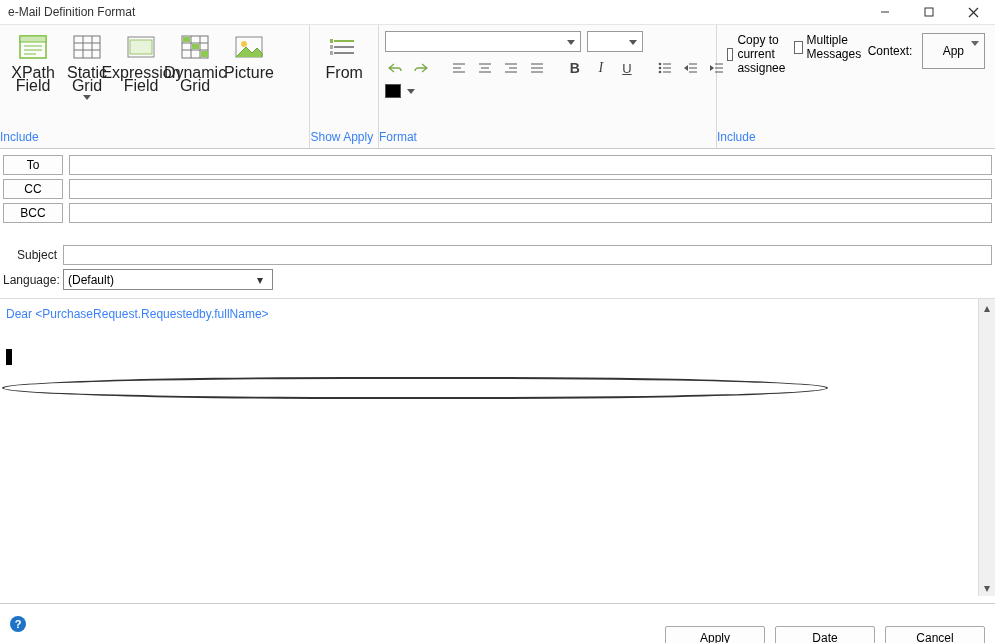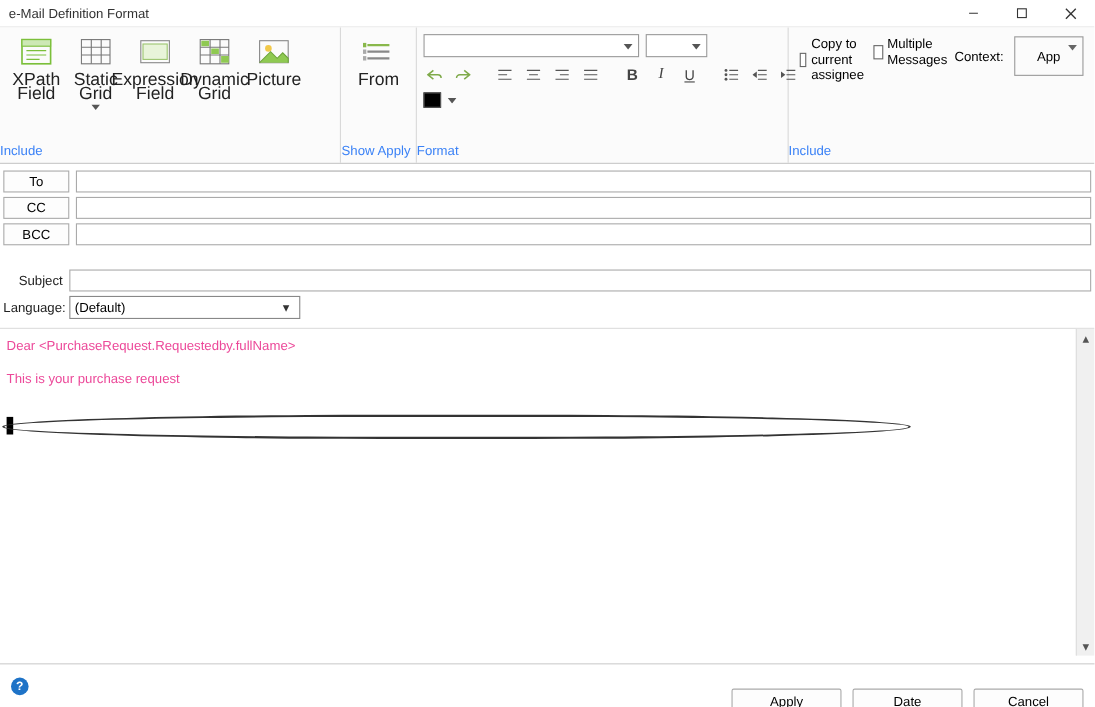--- a/index.html
+++ b/index.html
@@ -36,21 +36,21 @@
 .fields { padding: 6px 3px 4px; }
 .field-row { display: flex; align-items: center; margin-bottom: 4px; }
 .field-row .lbl-btn { width: 60px; height: 20px; border: 1px solid #aaa; background: #fdfdfd; text-align: center; line-height: 18px; margin-right: 6px; cursor: default; }
 .field-row .lbl { width: 60px; text-align: right; padding-right: 6px; color: #222; }
 .field-row .input { flex: 1; height: 20px; border: 1px solid #aaa; background: #fff; padding: 0 4px; }
 .lang-select { width: 210px; height: 21px; border: 1px solid #888; padding: 0 4px; display: flex; align-items: center; justify-content: space-between; }
 .lang-select .arrow { width: 16px; text-align: center; color: #333; }
 
 
 .editor-wrap { position: relative; height: 298px; border-top: 1px solid #ddd; }
-.editor { position: absolute; inset: 0 18px 0 0; padding: 8px 6px; font-size: 15px; color: #ec4899; overflow: hidden; }
+.editor { position: absolute; inset: 0 18px 0 0; padding: 8px 6px; font-size: 15px; color: #3b82f6; overflow: hidden; }
 .editor p { margin-bottom: 16px; }
 .scroll { position: absolute; right: 0; top: 0; bottom: 0; width: 17px; background: #f0f0f0; border-left: 1px solid #ddd; display: flex; flex-direction: column; justify-content: space-between; align-items: center; }
 .scroll .arr { width: 17px; height: 17px; display: flex; align-items: center; justify-content: center; color: #555; }
 
 .grid { width: 820px; border: 1px dotted #888; border-collapse: collapse; }
 .grid th, .grid td { border: 1px dotted #888; text-align: left; font-weight: normal; padding: 1px 4px; height: 18px; font-size: 15px; }
 .grid-hdr-row { position: relative; }
 .ellipse { position: absolute; left: 2px; top: 388px; width: 826px; height: 22px; border: 2px solid #333; border-radius: 50%/60%; pointer-events: none; }
 
 .cursor-blk { display: inline-block; width: 6px; height: 16px; background: #000; }
@@ -307,21 +307,20 @@
     <div class="lang-select">
       <span>(Default)</span>
       <span class="arrow">▾</span>
     </div>
   </div>
 </div>
 
 <div class="editor-wrap">
   <div class="editor">
     <p>Dear &lt;PurchaseRequest.Requestedby.fullName&gt;</p>
-    <p>This is your purchase request</p>
     <p style="margin-top:28px"><span class="cursor-blk"></span></p>
   </div>
   <div class="ellipse" style="top:78px"></div>
   <div class="scroll">
     <div class="arr">▴</div>
     <div class="arr">▾</div>
   </div>
 </div>
 
 <div class="bottom">

